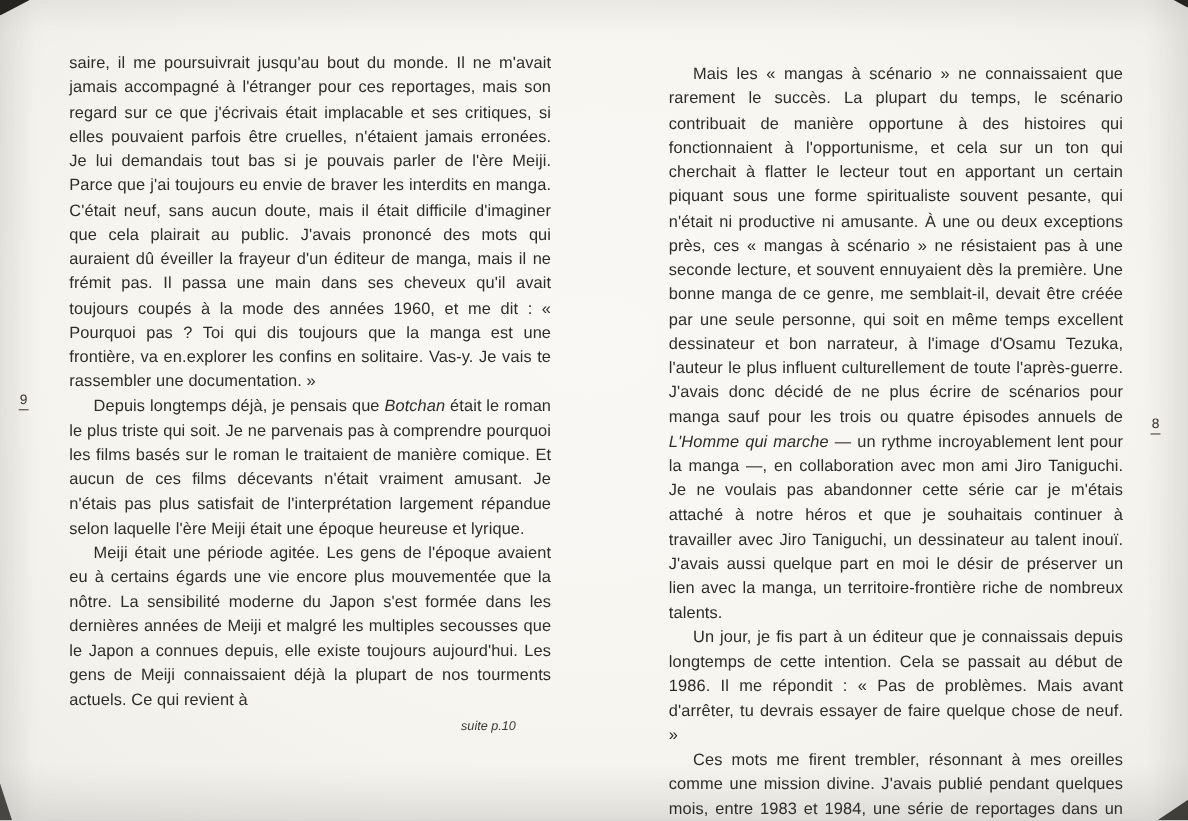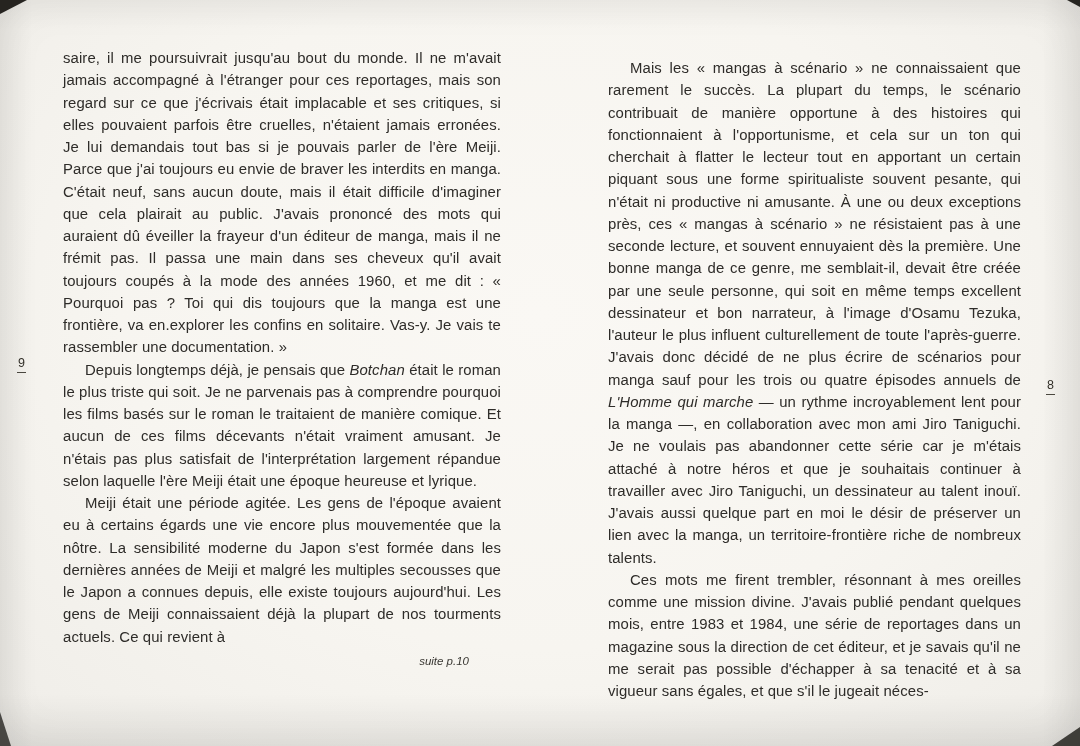--- a/index.html
+++ b/index.html
@@ -77,18 +77,19 @@
         <p class="para"><span>saire, il me poursuivrait jusqu'au bout du monde. Il ne m'avait jamais accompagné à l'étranger pour ces reportages, mais son regard sur ce que j'écrivais était implacable et ses critiques, si elles pouvaient parfois être cruelles, n'étaient jamais erronées. Je lui demandais tout bas si je pouvais parler de l'ère Meiji. Parce que j'ai toujours eu envie de braver les interdits en manga. C'était neuf, sans aucun doute, mais il était difficile d'imaginer que cela plairait au public. J'avais prononcé des mots qui auraient dû éveiller la frayeur d'un éditeur de manga, mais il ne frémit pas. Il passa une main dans ses cheveux qu'il avait toujours coupés à la mode des années 1960, et me dit : « Pourquoi pas ? Toi qui dis toujours que la manga est une frontière, va en.explorer les confins en solitaire. Vas-y. Je vais te rassembler une documentation. »</span></p>
         <p class="para indent"><span>Depuis longtemps déjà, je pensais que </span><em>Botchan</em><span> était le roman le plus triste qui soit. Je ne parvenais pas à comprendre pourquoi les films basés sur le roman le traitaient de manière comique. Et aucun de ces films décevants n'était vraiment amusant. Je n'étais pas plus satisfait de l'interprétation largement répandue selon laquelle l'ère Meiji était une époque heureuse et lyrique.</span></p>
         <p class="para indent"><span>Meiji était une période agitée. Les gens de l'époque avaient eu à certains égards une vie encore plus mouvementée que la nôtre. La sensibilité moderne du Japon s'est formée dans les dernières années de Meiji et malgré les multiples secousses que le Japon a connues depuis, elle existe toujours aujourd'hui. Les gens de Meiji connaissaient déjà la plupart de nos tourments actuels. Ce qui revient à</span></p>
       </div>
     <div class="continuation">suite p.10</div>
   </div>
 
   <div class="page page-right">
     <div class="text-block">
         <p class="para indent"><span>Mais les « mangas à scénario » ne connaissaient que rarement le succès. La plupart du temps, le scénario contribuait de manière opportune à des histoires qui fonctionnaient à l'opportunisme, et cela sur un ton qui cherchait à flatter le lecteur tout en apportant un certain piquant sous une forme spiritualiste souvent pesante, qui n'était ni productive ni amusante. À une ou deux exceptions près, ces « mangas à scénario » ne résistaient pas à une seconde lecture, et souvent ennuyaient dès la première. Une bonne manga de ce genre, me semblait-il, devait être créée par une seule personne, qui soit en même temps excellent dessinateur et bon narrateur, à l'image d'Osamu Tezuka, l'auteur le plus influent culturellement de toute l'après-guerre. J'avais donc décidé de ne plus écrire de scénarios pour manga sauf pour les trois ou quatre épisodes annuels de </span><em>L'Homme qui marche</em><span> — un rythme incroyablement lent pour la manga —, en collaboration avec mon ami Jiro Taniguchi. Je ne voulais pas abandonner cette série car je m'étais attaché à notre héros et que je souhaitais continuer à travailler avec Jiro Taniguchi, un dessinateur au talent inouï. J'avais aussi quelque part en moi le désir de préserver un lien avec la manga, un territoire-frontière riche de nombreux talents.</span></p>
+        <p class="para indent"><span>Un jour, je fis part à un éditeur que je connaissais depuis longtemps de cette intention. Cela se passait au début de 1986. Il me répondit : « Pas de problèmes. Mais avant d'arrêter, tu devrais essayer de faire quelque chose de neuf. »</span></p>
         <p class="para indent"><span>Ces mots me firent trembler, résonnant à mes oreilles comme une mission divine. J'avais publié pendant quelques mois, entre 1983 et 1984, une série de reportages dans un magazine sous la direction de cet éditeur, et je savais qu'il ne me serait pas possible d'échapper à sa tenacité et à sa vigueur sans égales, et que s'il le jugeait néces-</span></p>
       </div>
 
   </div>
 
 </div>
 
 </body></html>

